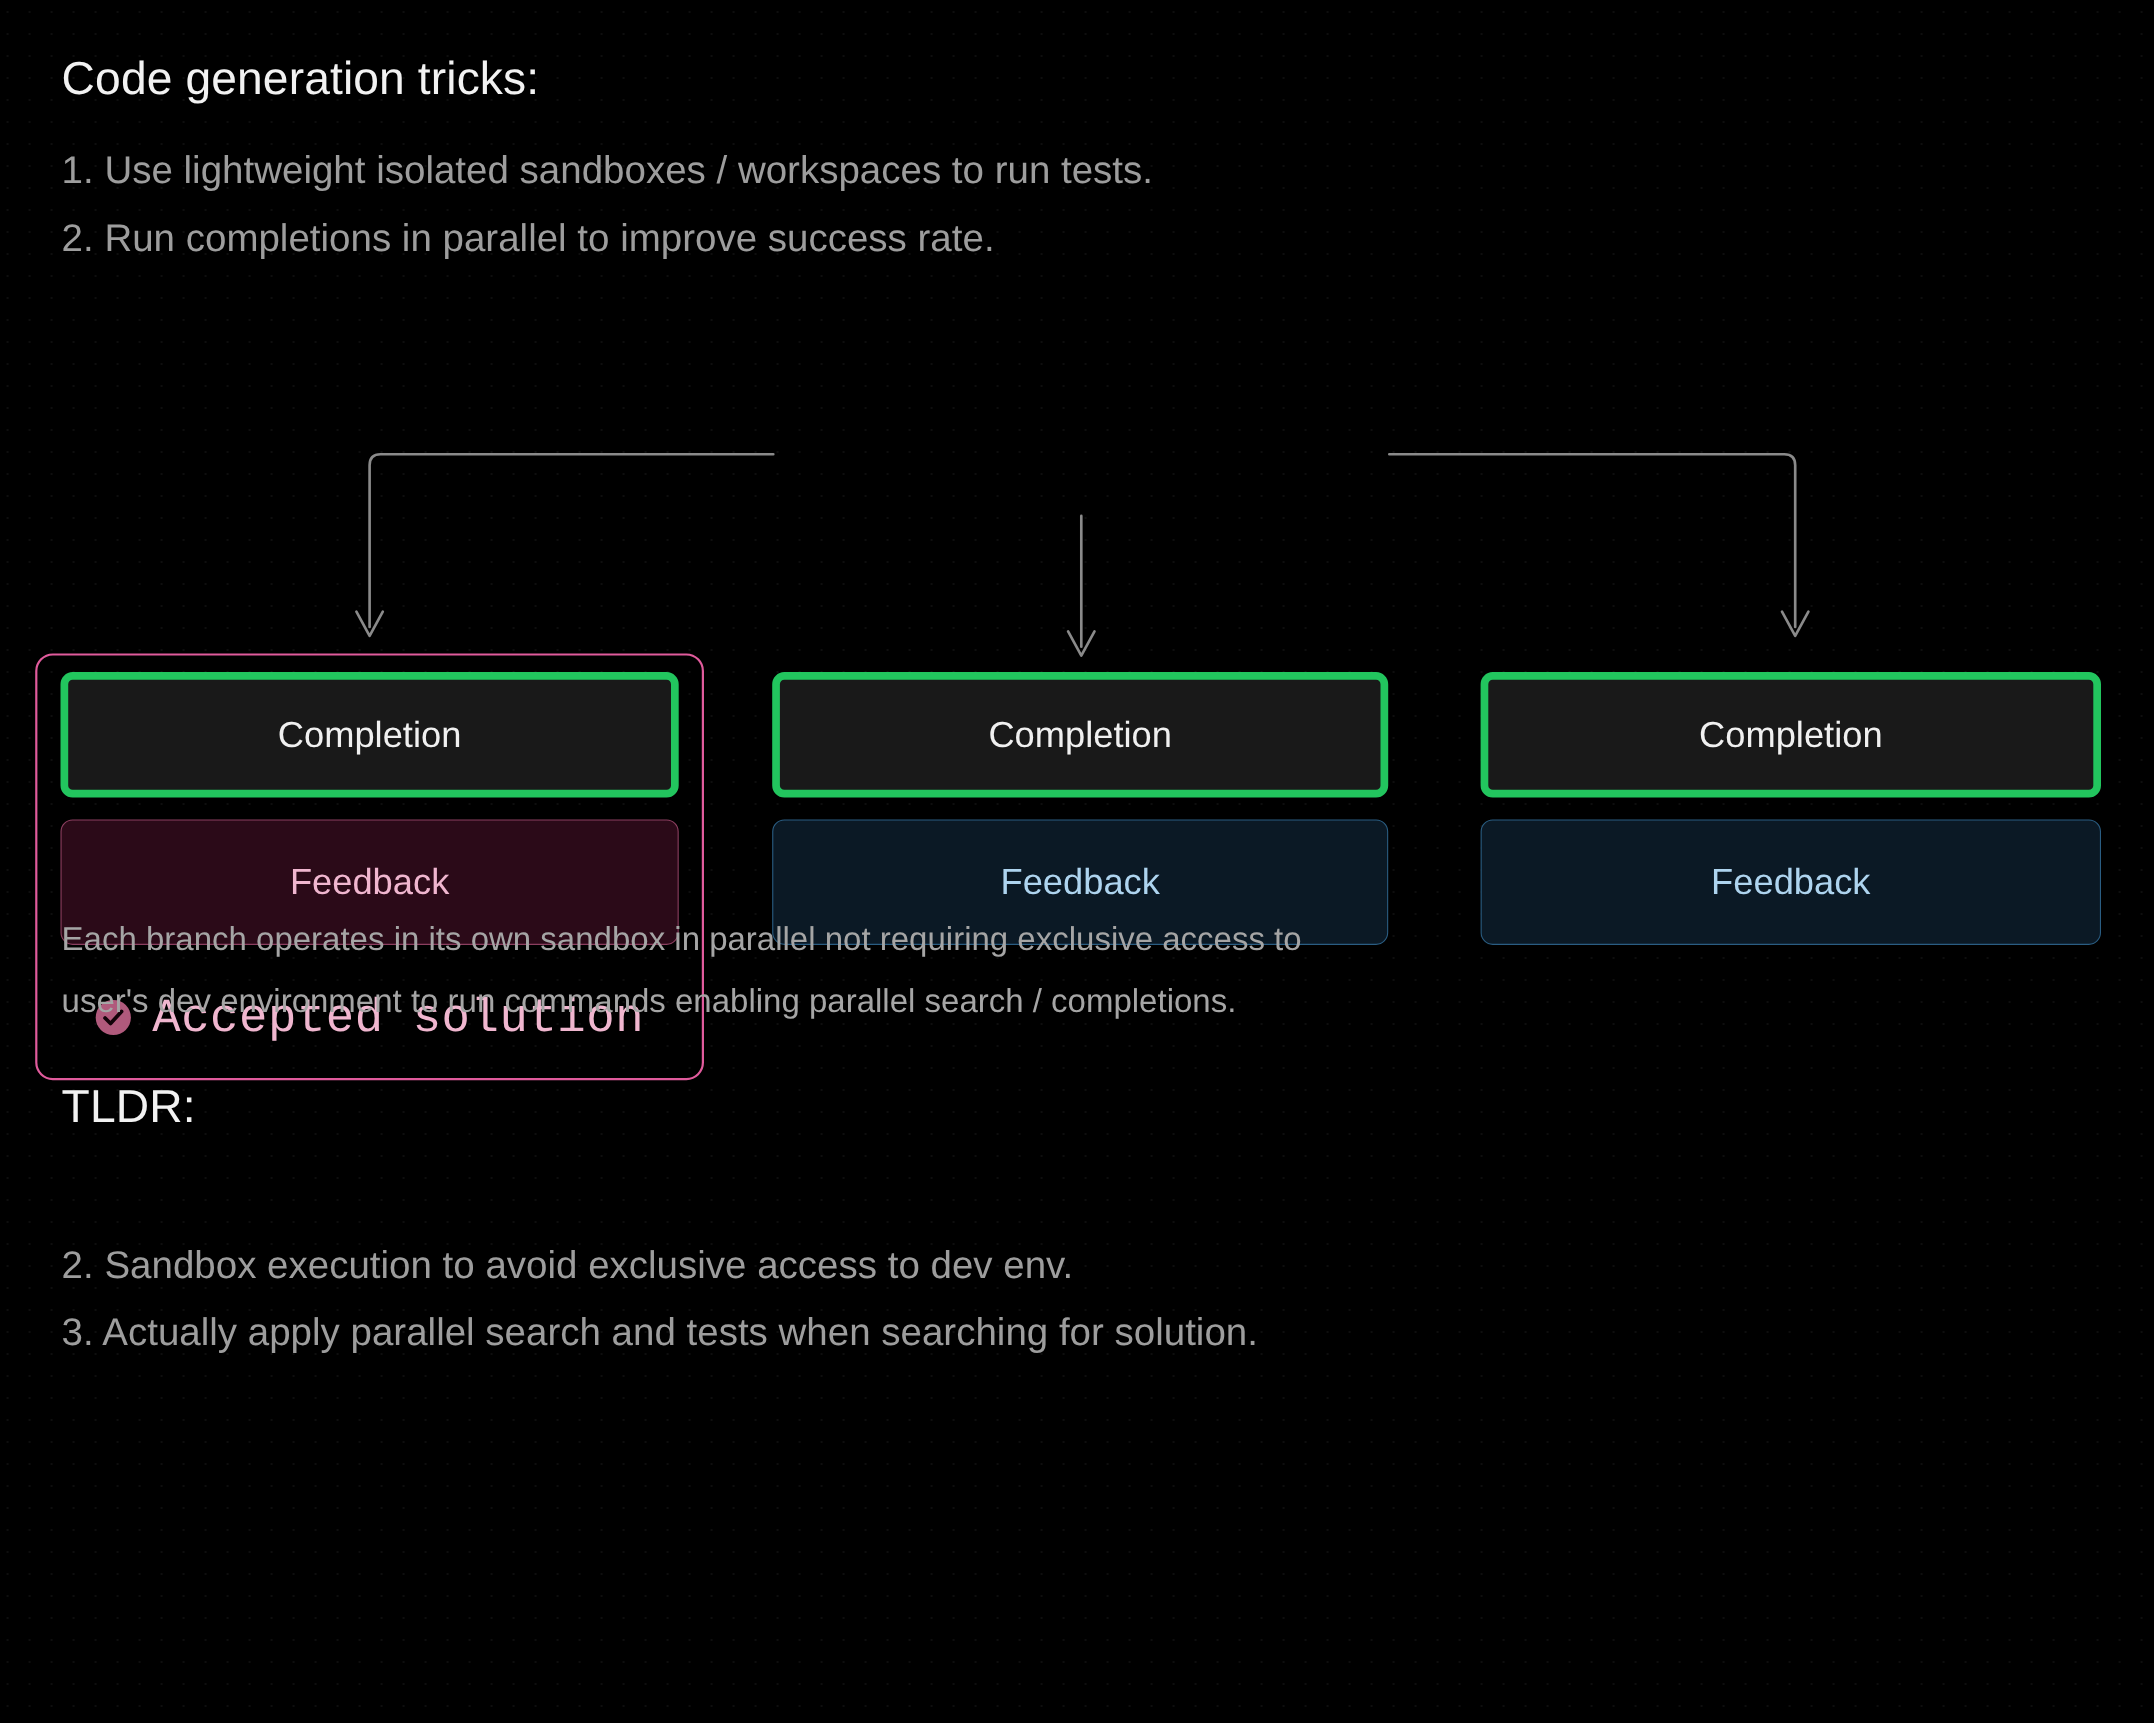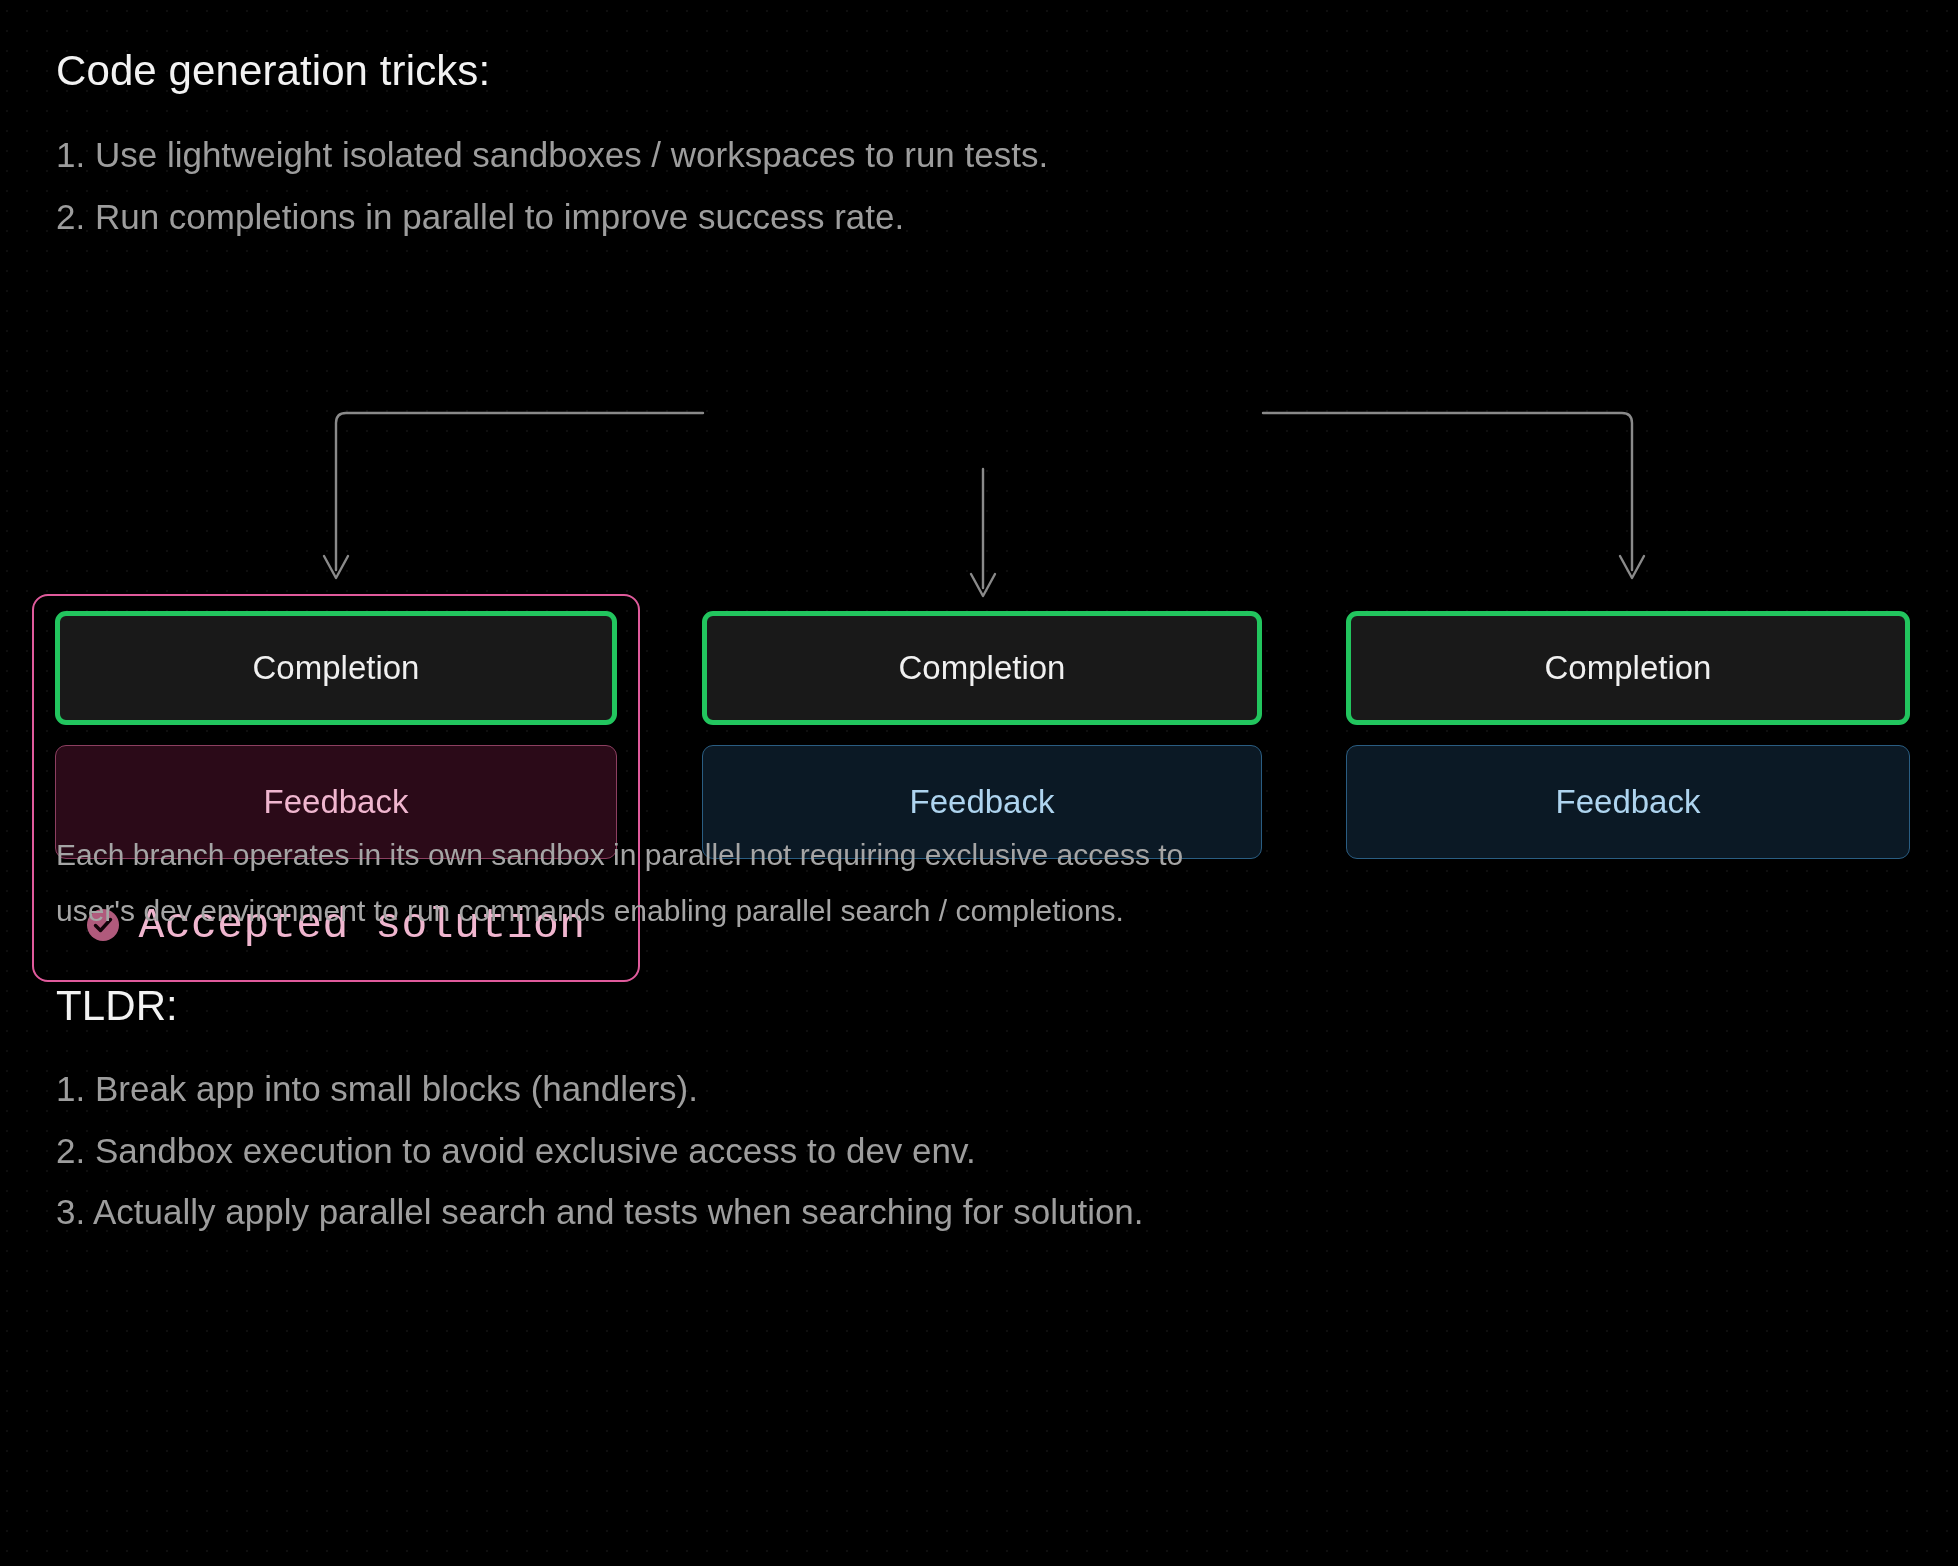--- a/index.html
+++ b/index.html
@@ -109,21 +109,21 @@
     width: 560px;
     height: 110px;
     background: #161616;
     border: 1px solid #3a3a3a;
     color: #f0f0f0;
   }
 
   
   .completion-box {
     background: #191919;
-    border: 5px solid #22c55e;
+    border: 7px solid #22c55e;
     color: #f0f0f0;
     height: 114px;
   }
   
   .feedback-box-blue {
     background: #0b1925;
     border: 1px solid #2a5d82;
     color: #aed4ef;
     height: 114px;
   }
@@ -237,19 +237,18 @@
     <div class="node-box feedback-box-blue" id="col-right-feedback">Feedback</div>
 
   </div>
 
   <div class="para-line" id="para-1">Each branch operates in its own sandbox in parallel not requiring exclusive access to</div>
 
   <div class="para-line" id="para-2">user's dev environment to run commands enabling parallel search / completions.</div>
 
   <div class="section-heading" id="heading-tldr">TLDR:</div>
 
-  <div class="body-line" id="tldr-1">1. Break app into small blocks (handlers).</div>
 
   <div class="body-line" id="tldr-2">2. Sandbox execution to avoid exclusive access to dev env.</div>
 
   <div class="body-line" id="tldr-3">3. Actually apply parallel search and tests when searching for solution.</div>
 
 </div>
 
 </body></html>

